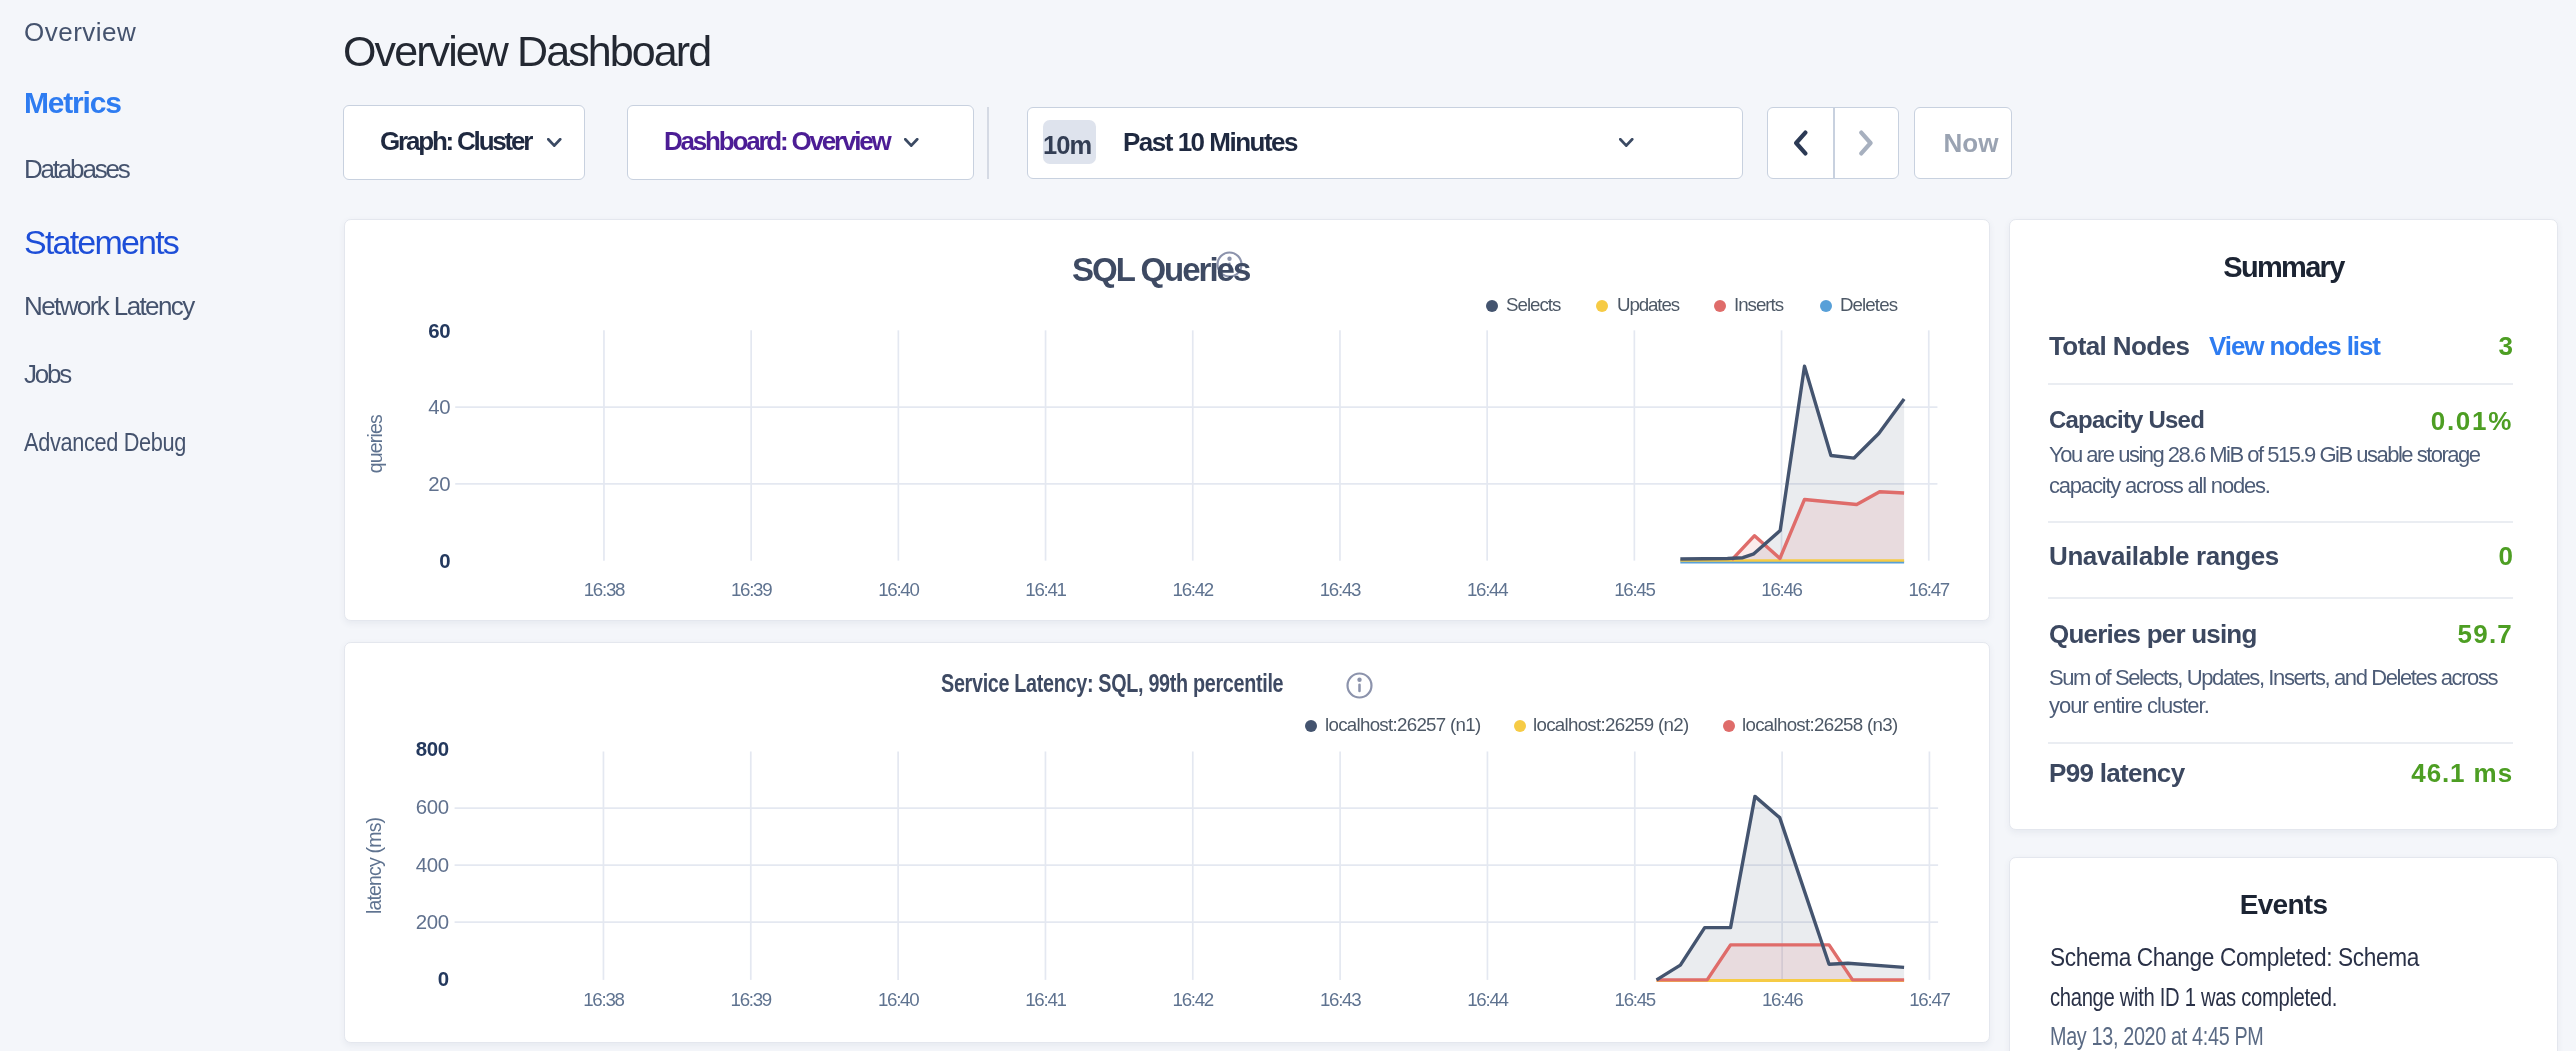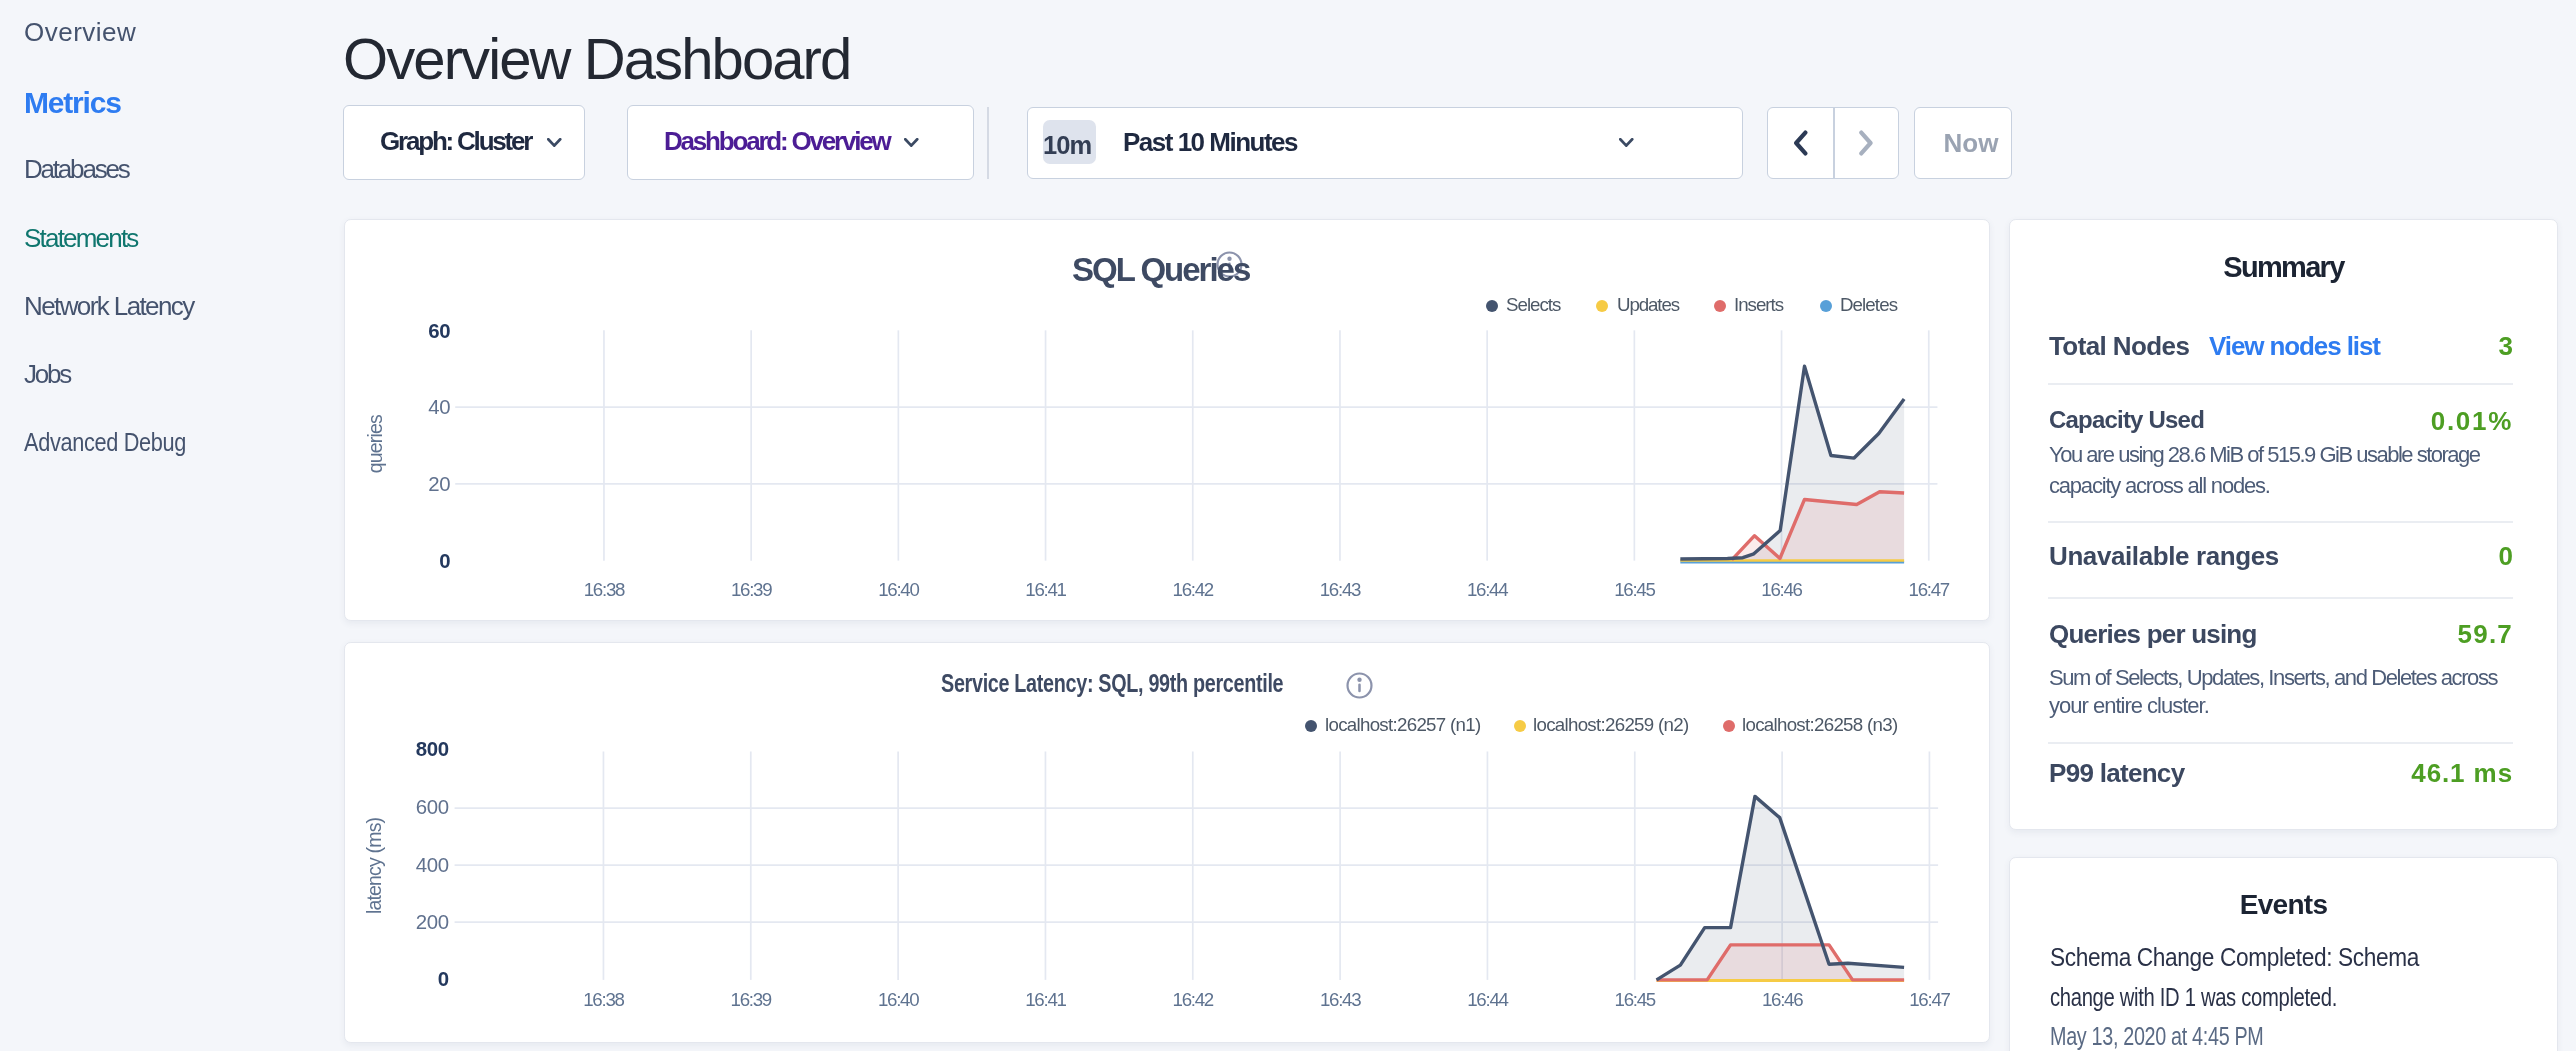--- a/index.html
+++ b/index.html
@@ -14,21 +14,21 @@
 <div class="box" style="left:627px;top:105px;width:347px;height:75px;"></div>
 <svg style="left:547px;top:138px;" width="14.5" height="9.4" viewBox="0 0 17 11">
     <path d="M1.5,1.5 L8.5,9 L15.5,1.5" fill="none" stroke="#3b4a63" stroke-width="3.2" stroke-linecap="round" stroke-linejoin="round"></path>
   </svg>
 <svg style="left:904px;top:138px;" width="14.5" height="9.4" viewBox="0 0 17 11">
     <path d="M1.5,1.5 L8.5,9 L15.5,1.5" fill="none" stroke="#3b4a63" stroke-width="3.2" stroke-linecap="round" stroke-linejoin="round"></path>
   </svg>
 <div style="position:absolute;left:987px;top:107px;width:1.7px;height:72px;background:#d5dae4;"></div>
 <div class="box" style="left:1027px;top:107px;width:716px;height:72px;"></div>
 <div style="position:absolute;left:1043px;top:120px;width:53px;height:44px;background:#dee3ed;border-radius:6.8px;"></div>
-<div class="t" style="left:1043px;top:133px;width:53px;text-align:left;font-size:25.5px;font-weight:bold;color:#333e54;letter-spacing:-0.9px;">10m</div>
+<div class="t" style="left:1043px;top:133px;width:32px;text-align:right;font-size:25.5px;font-weight:bold;color:#333e54;letter-spacing:-0.9px;">10m</div>
 <svg style="left:1619px;top:138px;" width="14.5" height="9.4" viewBox="0 0 17 11">
     <path d="M1.5,1.5 L8.5,9 L15.5,1.5" fill="none" stroke="#3b4a63" stroke-width="3.2" stroke-linecap="round" stroke-linejoin="round"></path>
   </svg>
 <div class="box" style="left:1767px;top:107px;width:132px;height:72px;"></div>
 <div style="position:absolute;left:1833px;top:108px;width:1.7px;height:71px;background:#c8d1df;"></div>
 <svg style="left:1791px;top:130px;" width="18.7" height="26" viewBox="0 0 22 31">
     <path d="M17,3 L6,15.5 L17,28" fill="none" stroke="#2c3a55" stroke-width="5" stroke-linecap="round" stroke-linejoin="round"></path>
   </svg>
 <svg style="left:1857px;top:130px;" width="18.7" height="26" viewBox="0 0 22 31">
     <path d="M5,3 L16,15.5 L5,28" fill="none" stroke="#a7b0bf" stroke-width="5" stroke-linecap="round" stroke-linejoin="round"></path>
@@ -127,25 +127,25 @@
     <path d="M1543.0,397.0 L1602.5,397.0 L1630.0,355.8 L1745.8,355.8 L1773.4,397.0 L1834.0,397.0" fill="none" stroke="#df6c6a" stroke-width="4" stroke-linejoin="round"></path>
     <path d="M1543.0,397.0 L1571.0,379.7 L1599.6,335.6 L1630.0,335.6 L1658.7,181.3 L1687.8,206.3 L1745.8,378.6 L1767.9,377.5 L1834.0,382.3" fill="none" stroke="#44546f" stroke-width="4" stroke-linejoin="round"></path>
   </svg>
 <div style="position:absolute;left:2048px;top:383px;width:465px;height:1.7px;background:#eaedf2;"></div>
 <div style="position:absolute;left:2048px;top:521px;width:465px;height:1.7px;background:#eaedf2;"></div>
 <div style="position:absolute;left:2048px;top:597px;width:465px;height:1.7px;background:#eaedf2;"></div>
 <div style="position:absolute;left:2048px;top:742px;width:465px;height:1.7px;background:#eaedf2;"></div>
 <div class="t" style="top:18.7px;font-size:26px;color:#45536e;letter-spacing:0.5px;left:24px;">Overview</div>
 <div class="t" style="top:88px;font-size:30px;font-weight:bold;color:#2e7cf1;letter-spacing:-1.2px;left:24px;">Metrics</div>
 <div class="t" style="top:156px;font-size:26px;color:#45536e;letter-spacing:-2.2px;left:24px;">Databases</div>
-<div class="t" style="top:225px;font-size:26px;color:#0f766e;letter-spacing:-1.8px;left:24px;">Statements</div>
+<div class="t" style="top:225px;font-size:34px;color:#1d4ed8;letter-spacing:-1.8px;left:24px;">Statements</div>
 <div class="t" style="top:293px;font-size:26px;color:#45536e;letter-spacing:-1.6px;left:24px;">Network Latency</div>
 <div class="t" style="top:361px;font-size:26px;color:#45536e;letter-spacing:-2.2px;left:24px;">Jobs</div>
 <div class="t" style="top:429px;font-size:26px;color:#45536e;letter-spacing:-0.4px;transform:scaleX(0.8361);transform-origin:left top;left:24px;">Advanced Debug</div>
-<div class="t" style="top:30px;font-size:58px;color:#232832;letter-spacing:-1.9px;left:343px;">Overview Dashboard</div>
+<div class="t" style="top:30px;font-size:43px;color:#232832;letter-spacing:-1.9px;left:343px;">Overview Dashboard</div>
 <div class="t" style="top:128px;font-size:26px;font-weight:bold;color:#1f2940;letter-spacing:-2.2px;left:380px;">Graph: Cluster</div>
 <div class="t" style="top:128px;font-size:26px;font-weight:bold;color:#4c1d95;letter-spacing:-2.2px;left:664px;">Dashboard: Overview</div>
 <div class="t" style="top:129px;font-size:26px;font-weight:bold;color:#1f2940;letter-spacing:-1.5px;left:1123px;">Past 10 Minutes</div>
 <div class="t" style="top:253px;font-size:33px;font-weight:bold;color:#3e4a63;letter-spacing:-2px;left:1072px;">SQL Queries</div>
 <div class="t" style="top:671px;font-size:25px;font-weight:bold;color:#3e4a63;letter-spacing:-0.4px;transform:scaleX(0.7912);transform-origin:left top;left:941px;">Service Latency: SQL, 99th percentile</div>
 <div class="t" style="top:296px;font-size:18.7px;color:#4d5866;letter-spacing:-1px;left:1506px;">Selects</div>
 <div class="t" style="top:296px;font-size:18.7px;color:#4d5866;letter-spacing:-1.1px;left:1617px;">Updates</div>
 <div class="t" style="top:296px;font-size:18.7px;color:#4d5866;letter-spacing:-1px;left:1734px;">Inserts</div>
 <div class="t" style="top:296px;font-size:18.7px;color:#4d5866;letter-spacing:-0.9px;left:1840px;">Deletes</div>
 <div class="t" style="top:716px;font-size:18.7px;color:#4d5866;letter-spacing:-0.7px;left:1325px;">localhost:26257 (n1)</div>

